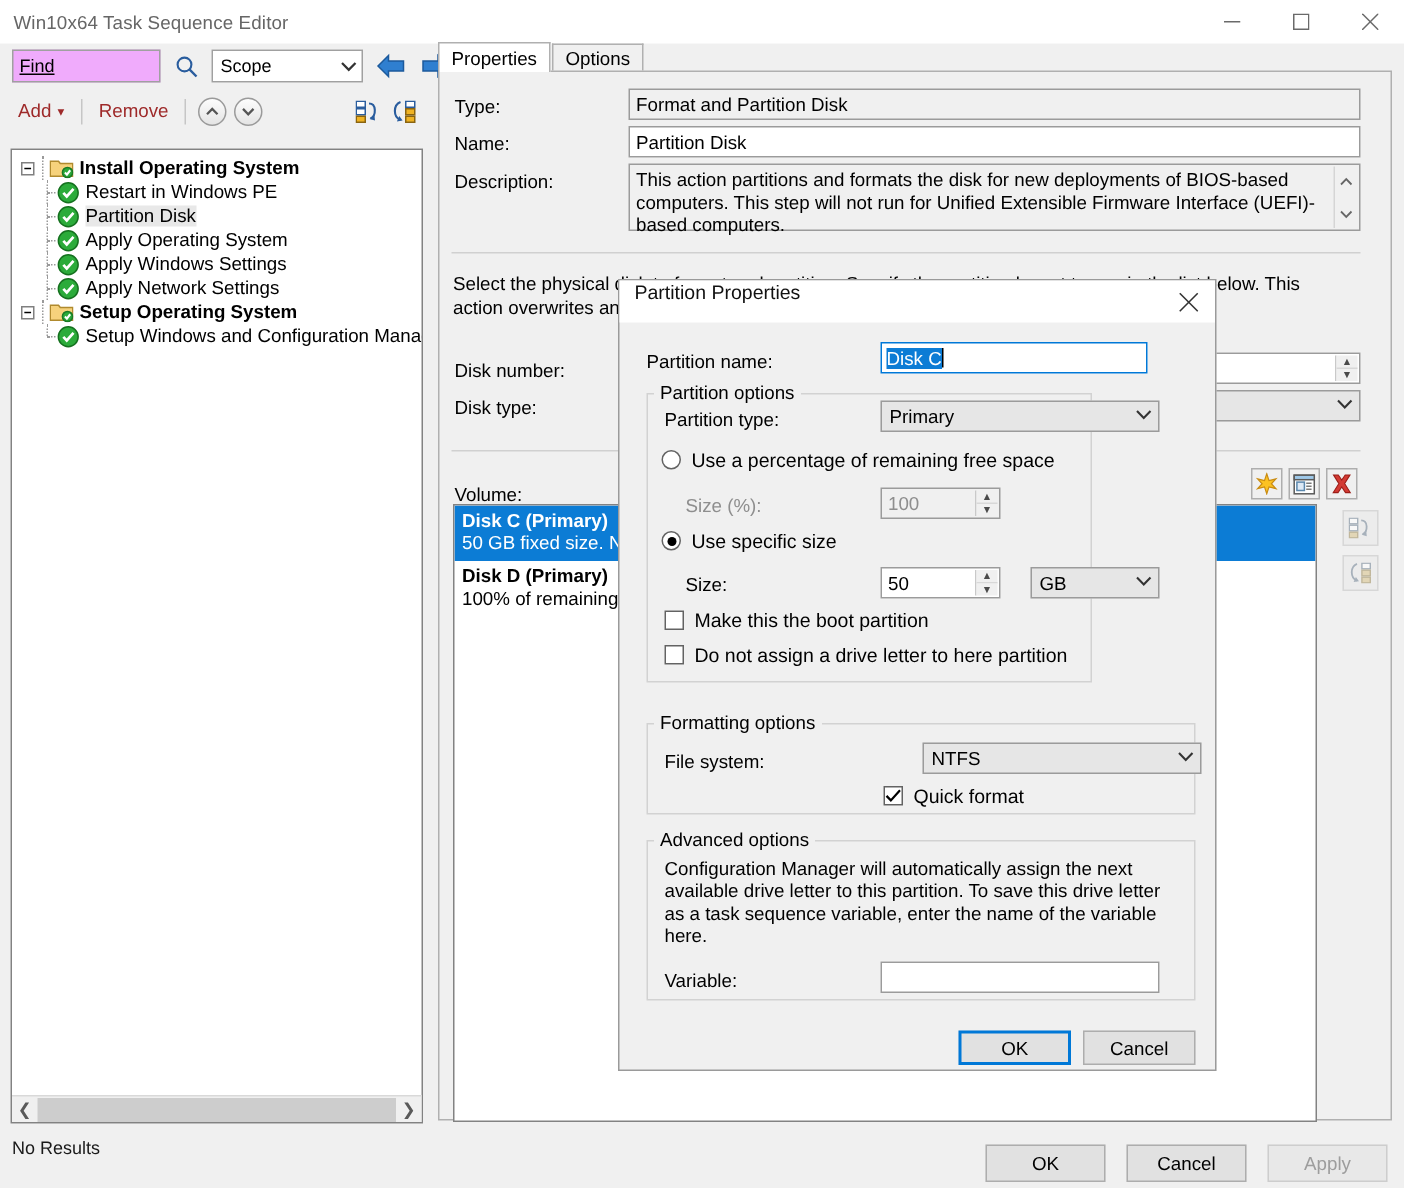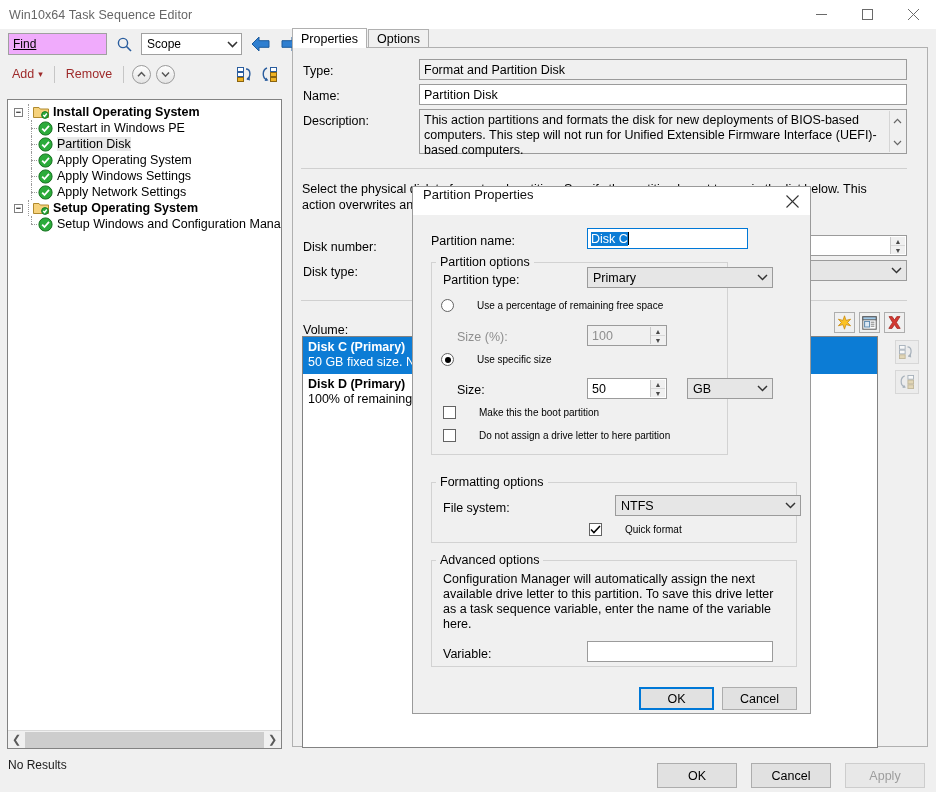--- a/index.html
+++ b/index.html
@@ -158,21 +158,21 @@
     border:1px solid #d2d2d2; margin:0; padding:0; position:absolute;
   }
   fieldset.grp > legend { font-size:12.5px; padding:0 4px; margin-left:4px; color:#000; }
 
   .radio { width:13px;height:13px;border-radius:50%;border:1px solid #636363;background:#fff;
      display:flex;align-items:center;justify-content:center; flex:0 0 13px;}
   .radio .dot { width:6px;height:6px;border-radius:50%;background:#000; }
   .cbx { width:13px;height:13px;border:1px solid #636363;background:#fff;
      display:flex;align-items:center;justify-content:center; flex:0 0 13px; }
   .cbx svg { display:block; }
-  .rlabel { font-size:10px; margin-left:23px; }
+  .rlabel { font-size:13px; margin-left:7px; }
   .muted { color:#8e8e8e; }
 
   .seltext { background:#0c7cd5; color:#fff; }
   .caret { display:inline-block; width:1px; height:13px; background:#000; vertical-align:-2px;}
 </style>
 </head>
 <body>
 
 <div id="titlebar">
   <div class="title">Win10x64 Task Sequence Editor</div>
@@ -504,21 +504,21 @@
     <div class="mt">Partition Properties</div>
     <div id="modalclose">
       <svg width="13" height="13" viewBox="0 0 13 13">
         <line x1="0.5" y1="0.5" x2="12.5" y2="12.5" stroke="#333" stroke-width="1.1"></line>
         <line x1="12.5" y1="0.5" x2="0.5" y2="12.5" stroke="#333" stroke-width="1.1"></line>
       </svg>
     </div>
   </div>
 
   <div class="flabel" style="position:absolute;left:18px;top:44px;">Partition name:</div>
-  <div style="position:absolute;left:174px;top:41px;width:161px;height:21px;background:#fff;border:1px solid #0078d7;
+  <div style="position:absolute;left:174px;top:41px;width:178px;height:21px;background:#fff;border:1px solid #0078d7;
               display:flex;align-items:center;padding:0 3px;font-size:12.5px;">
     <span class="seltext">Disk C</span>
       <span class="caret"></span>
   </div>
 
   <fieldset class="grp" style="left:18px;top:68px;width:297px;height:200px;">
     <legend>Partition options</legend>
   </fieldset>
 
   <div class="flabel" style="position:absolute;left:30px;top:83px;">Partition type:</div>

